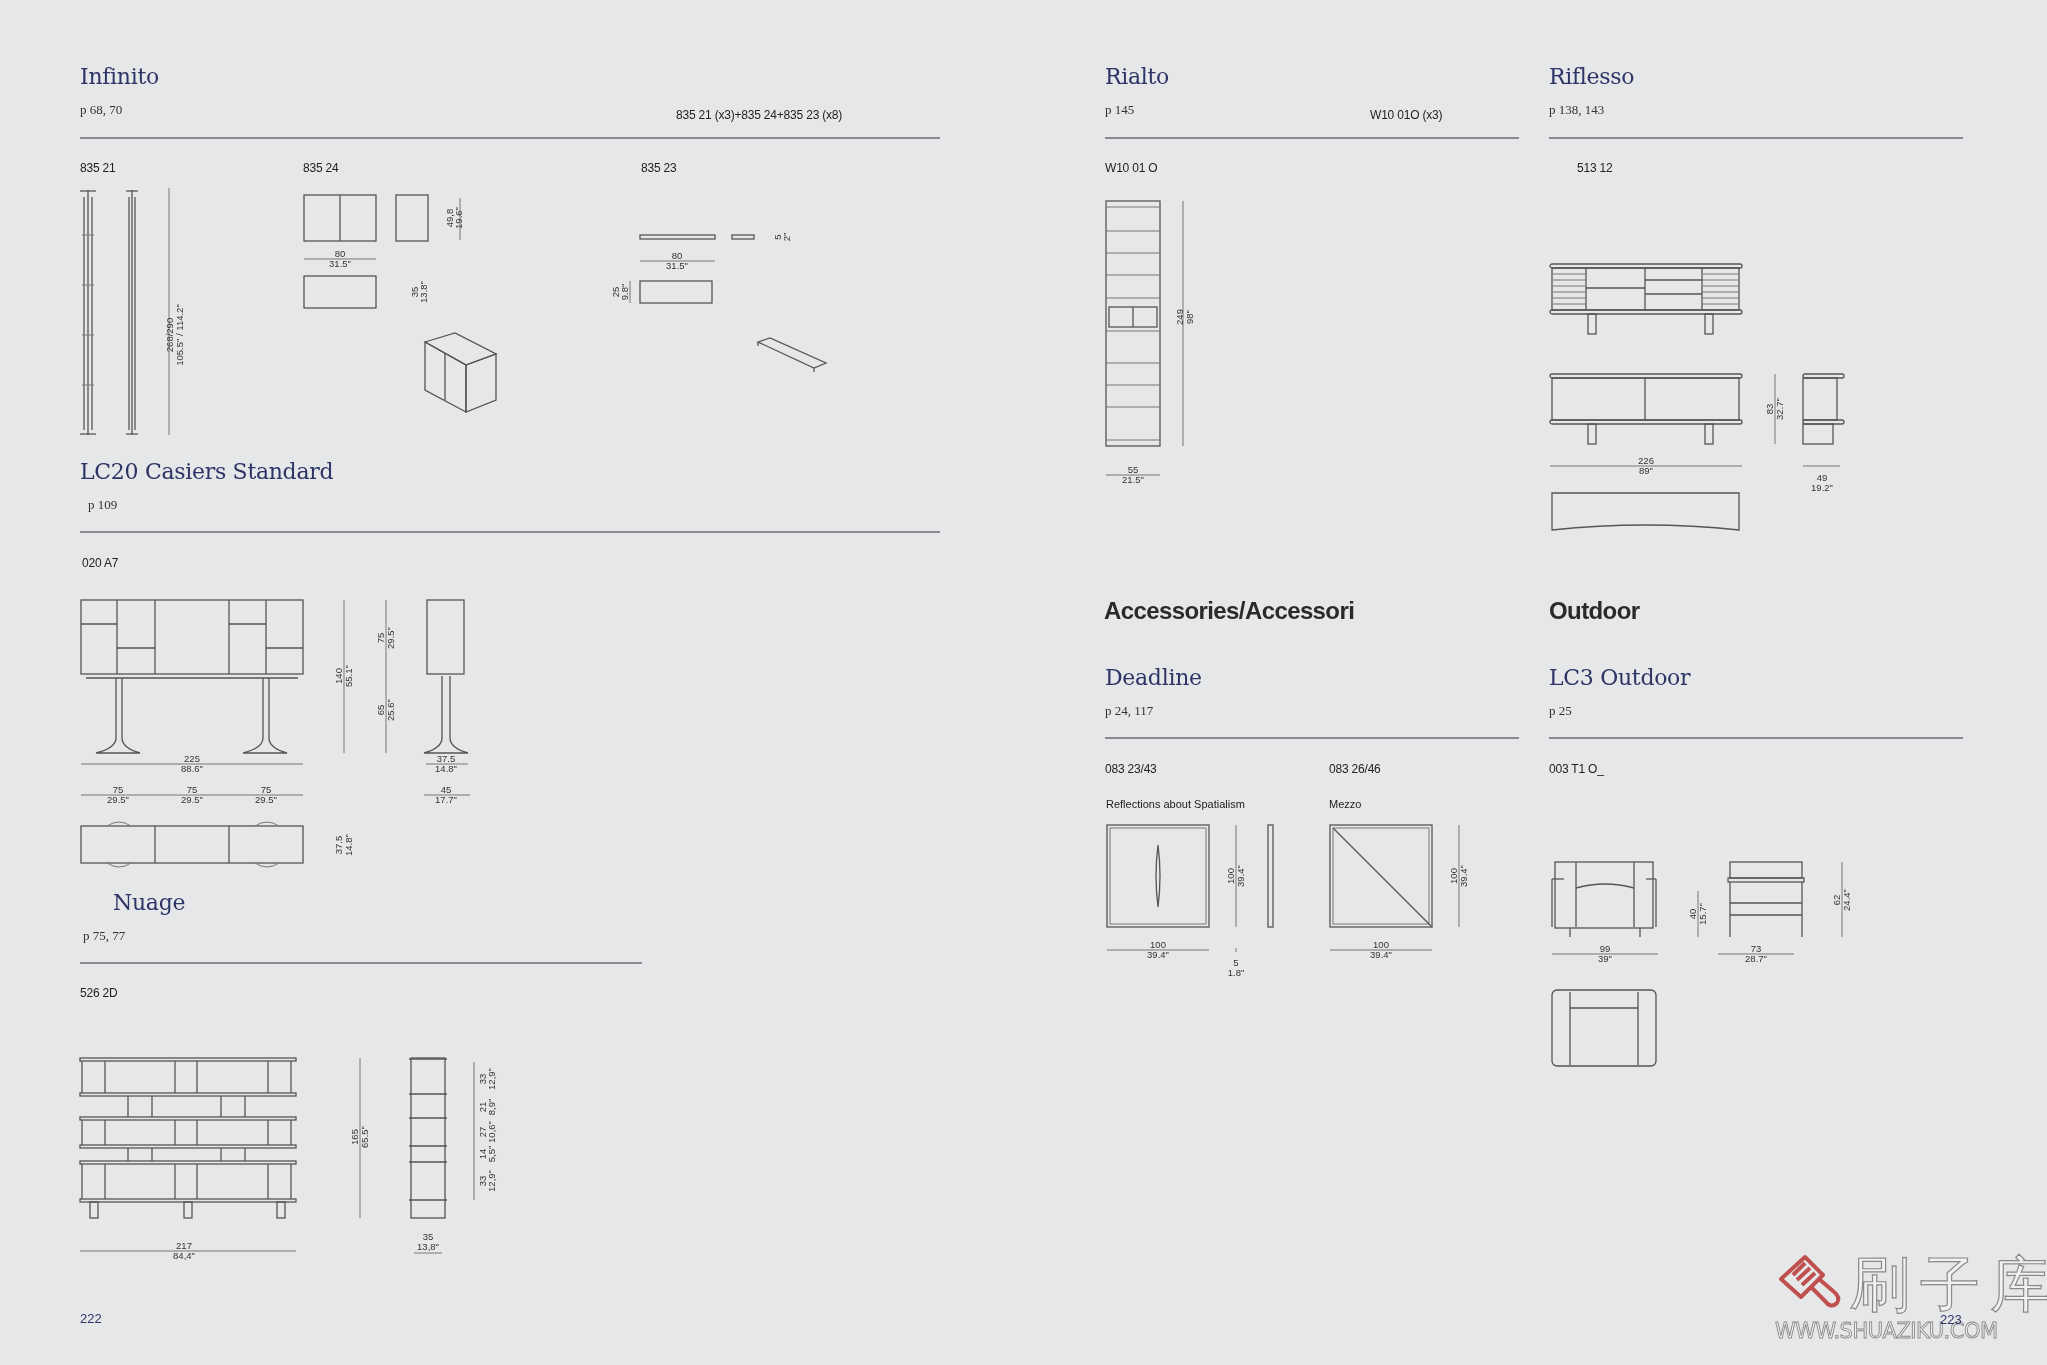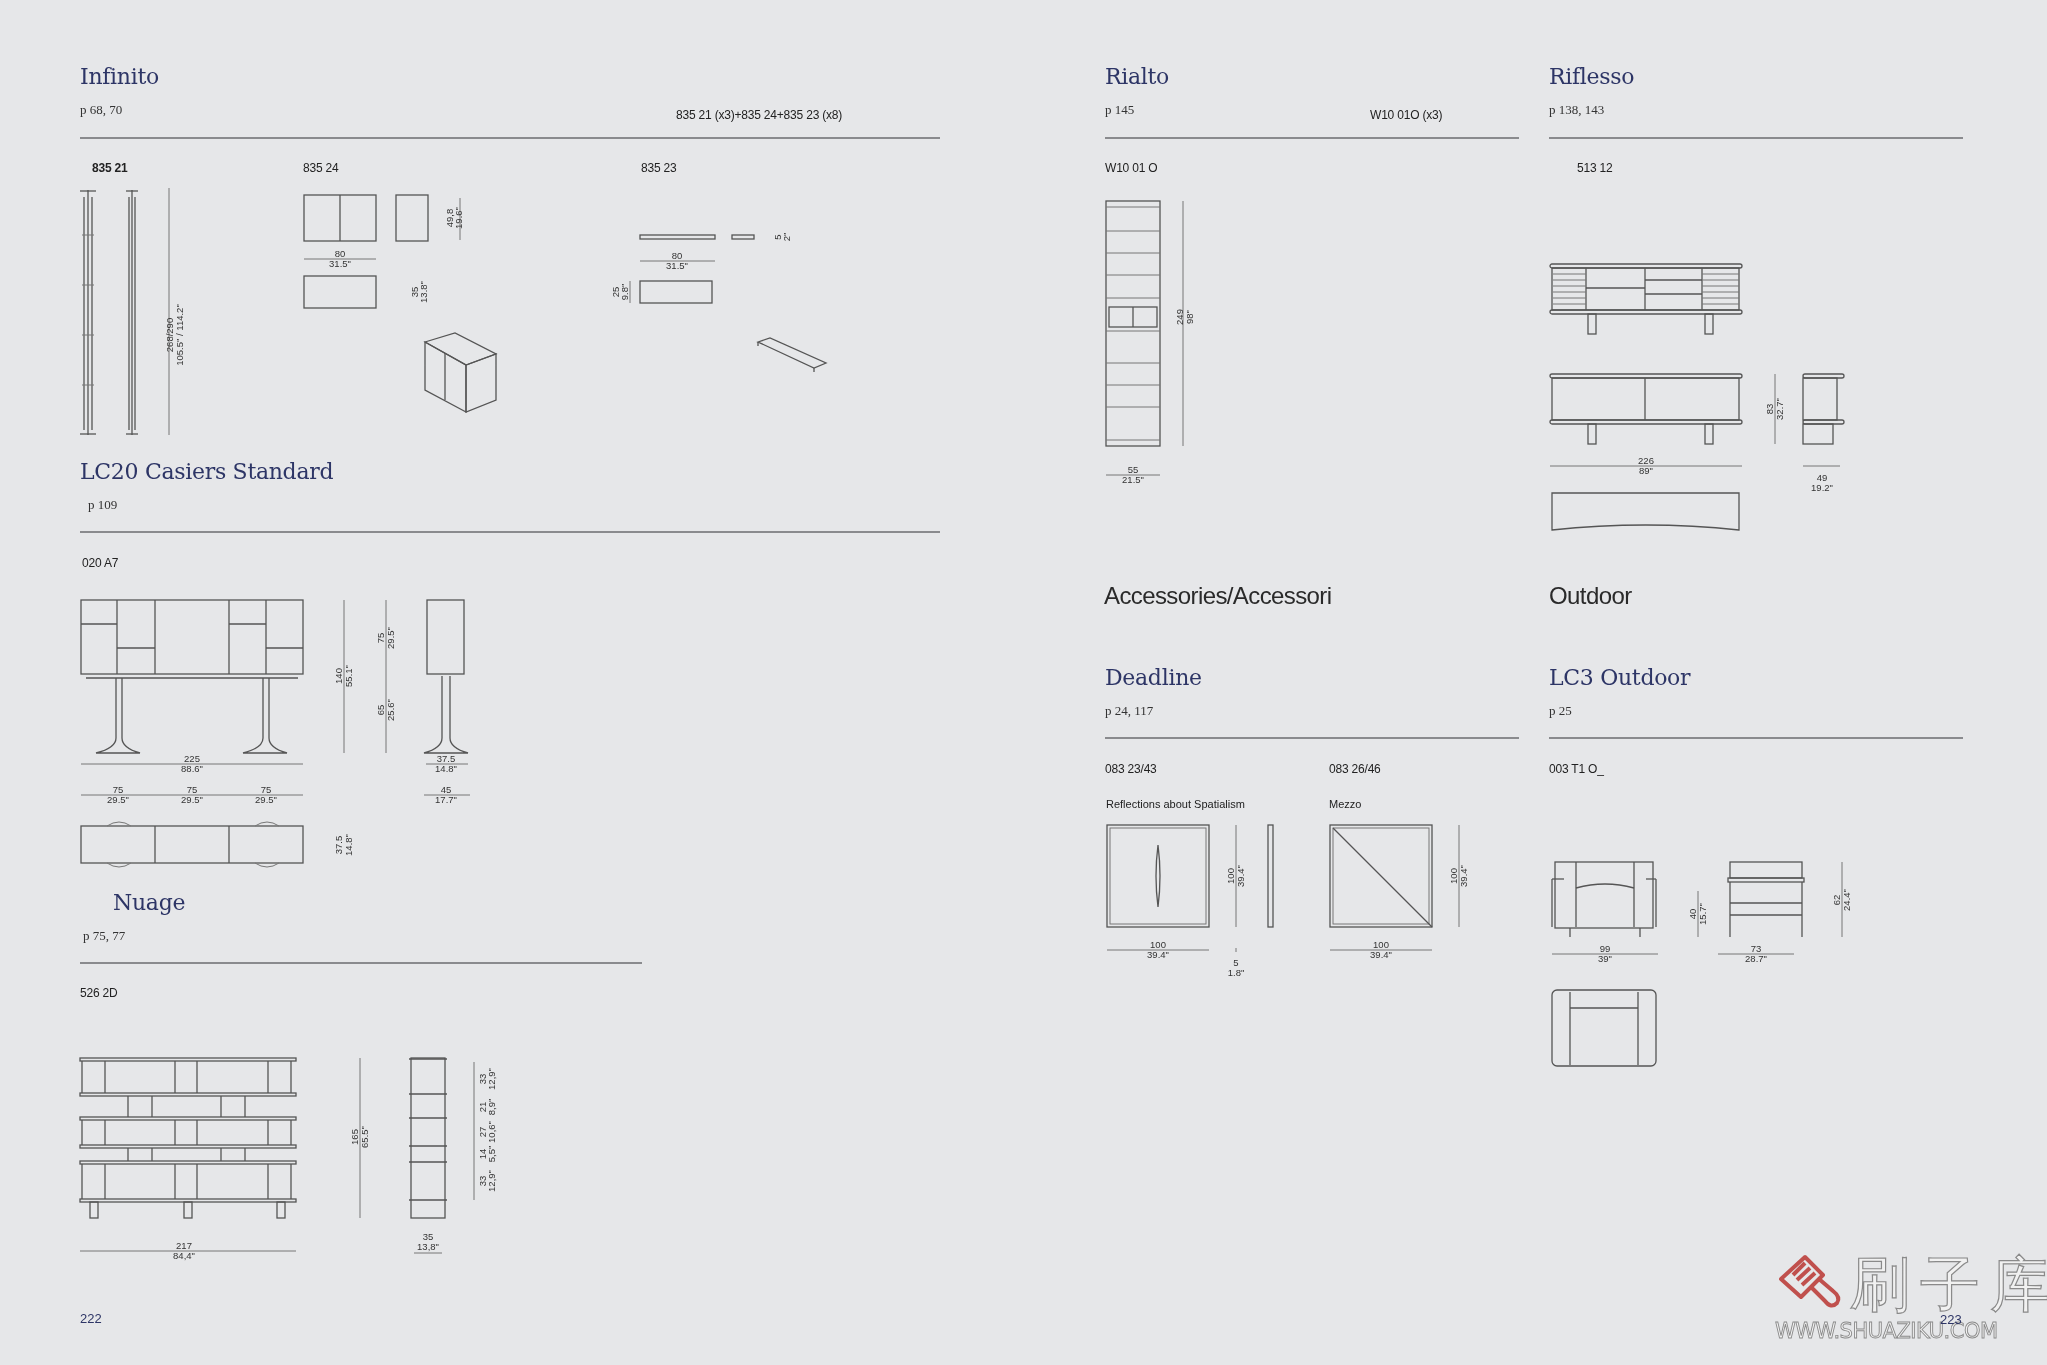--- a/index.html
+++ b/index.html
@@ -3,39 +3,39 @@
 <meta charset="utf-8">
 <style>
   html,body{margin:0;padding:0;}
   body{width:2047px;height:1365px;background:#e6e7e9;position:relative;overflow:hidden;font-family:"Liberation Sans",sans-serif;color:#2a2a2a;}
   .abs{position:absolute;}
   .title{font-family:"DejaVu Serif","Liberation Serif",serif;color:#2d3566;font-size:22px;letter-spacing:-0.3px;white-space:nowrap;}
   .pref{font-family:"Liberation Serif",serif;color:#333;font-size:13px;white-space:nowrap;}
   .rule{height:2px;background:#8a8b8e;}
   .code{font-size:12px;color:#222;white-space:nowrap;letter-spacing:-0.2px;}
   .combo{font-size:12px;color:#222;white-space:nowrap;letter-spacing:-0.2px;}
-  .category{font-family:"Liberation Sans",sans-serif;font-weight:400;font-size:24px;color:#2a2a2a;letter-spacing:-0.6px;white-space:nowrap;}
+  .category{font-family:"Liberation Sans",sans-serif;font-weight:700;font-size:24px;color:#2a2a2a;letter-spacing:-0.6px;white-space:nowrap;margin-top:15px;}
   .variant{font-size:11px;color:#222;white-space:nowrap;}
   .pagenum{font-size:13px;color:#2d3566;}
   svg{position:absolute;overflow:visible;}
   svg text{font-family:"Liberation Sans",sans-serif;font-size:9.5px;fill:#333;}
   .ln{stroke:#555;stroke-width:1.3;fill:none;}
   .lt{stroke:#777;stroke-width:1;fill:none;}
   .wm{position:absolute;left:1775px;top:1245px;width:240px;height:110px;}
   .wm-cn{position:absolute;left:75px;top:0;font-family:"DejaVu Sans",sans-serif;font-size:60px;color:#f1f1f1;-webkit-text-stroke:1.2px #8a8a8a;letter-spacing:10px;white-space:nowrap;}
   .wm-url{position:absolute;left:0;top:74px;font-family:"DejaVu Sans",sans-serif;font-size:21px;color:#f1f1f1;-webkit-text-stroke:0.9px #8a8a8a;white-space:nowrap;letter-spacing:-0.5px;}
 </style>
 </head>
 <body>
 
 <div class="abs title" style="left:80px;top:64px;">Infinito</div>
 <div class="abs pref" style="left:80px;top:102px;">p 68, 70</div>
 <div class="abs combo" style="left:676px;top:108px;">835 21 (x3)+835 24+835 23 (x8)</div>
 <div class="abs rule" style="left:80px;top:137px;width:860px;"></div>
-<div class="abs code" style="left:92px;top:161px;font-weight:bold;">835 21</div>
+<div class="abs code" style="left:80px;top:161px;">835 21</div>
 <div class="abs code" style="left:303px;top:161px;">835 24</div>
 <div class="abs code" style="left:641px;top:161px;">835 23</div>
 
 <svg style="left:70px;top:185px;" width="130" height="260">
   <line class="ln" x1="18" y1="5" x2="18" y2="250"></line>
   <line class="ln" x1="14" y1="12" x2="14" y2="245"></line>
   <line class="ln" x1="22" y1="12" x2="22" y2="245"></line>
   <line class="ln" x1="10" y1="6" x2="26" y2="6"></line>
   <line class="ln" x1="10" y1="249" x2="26" y2="249"></line>
   <g class="lt">

